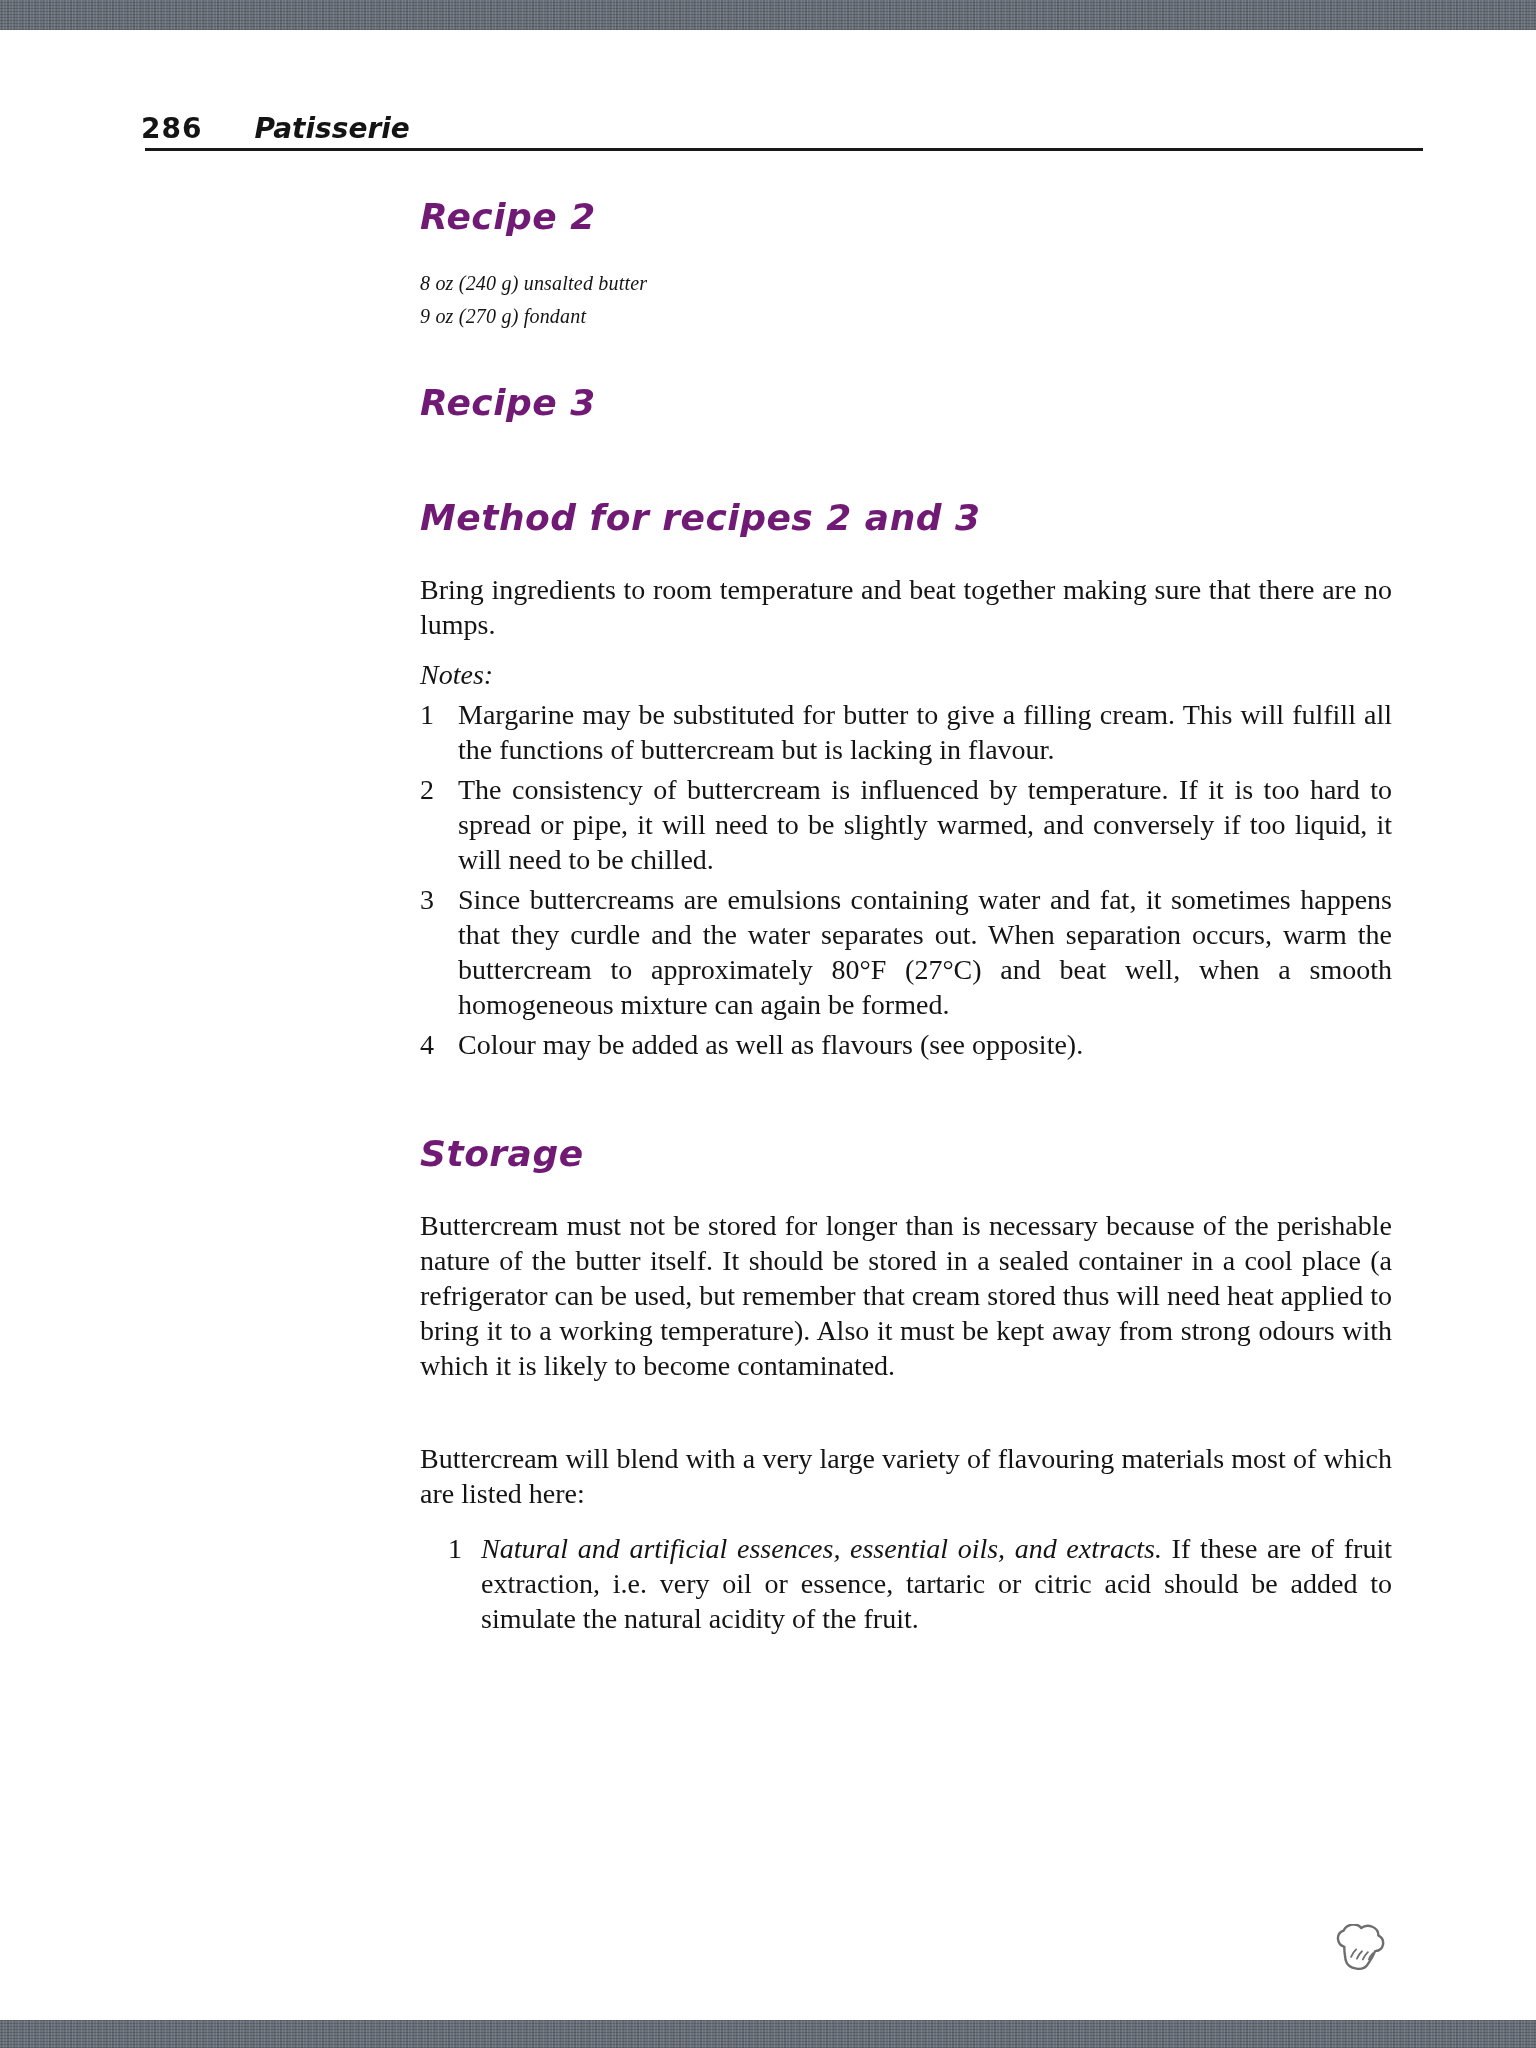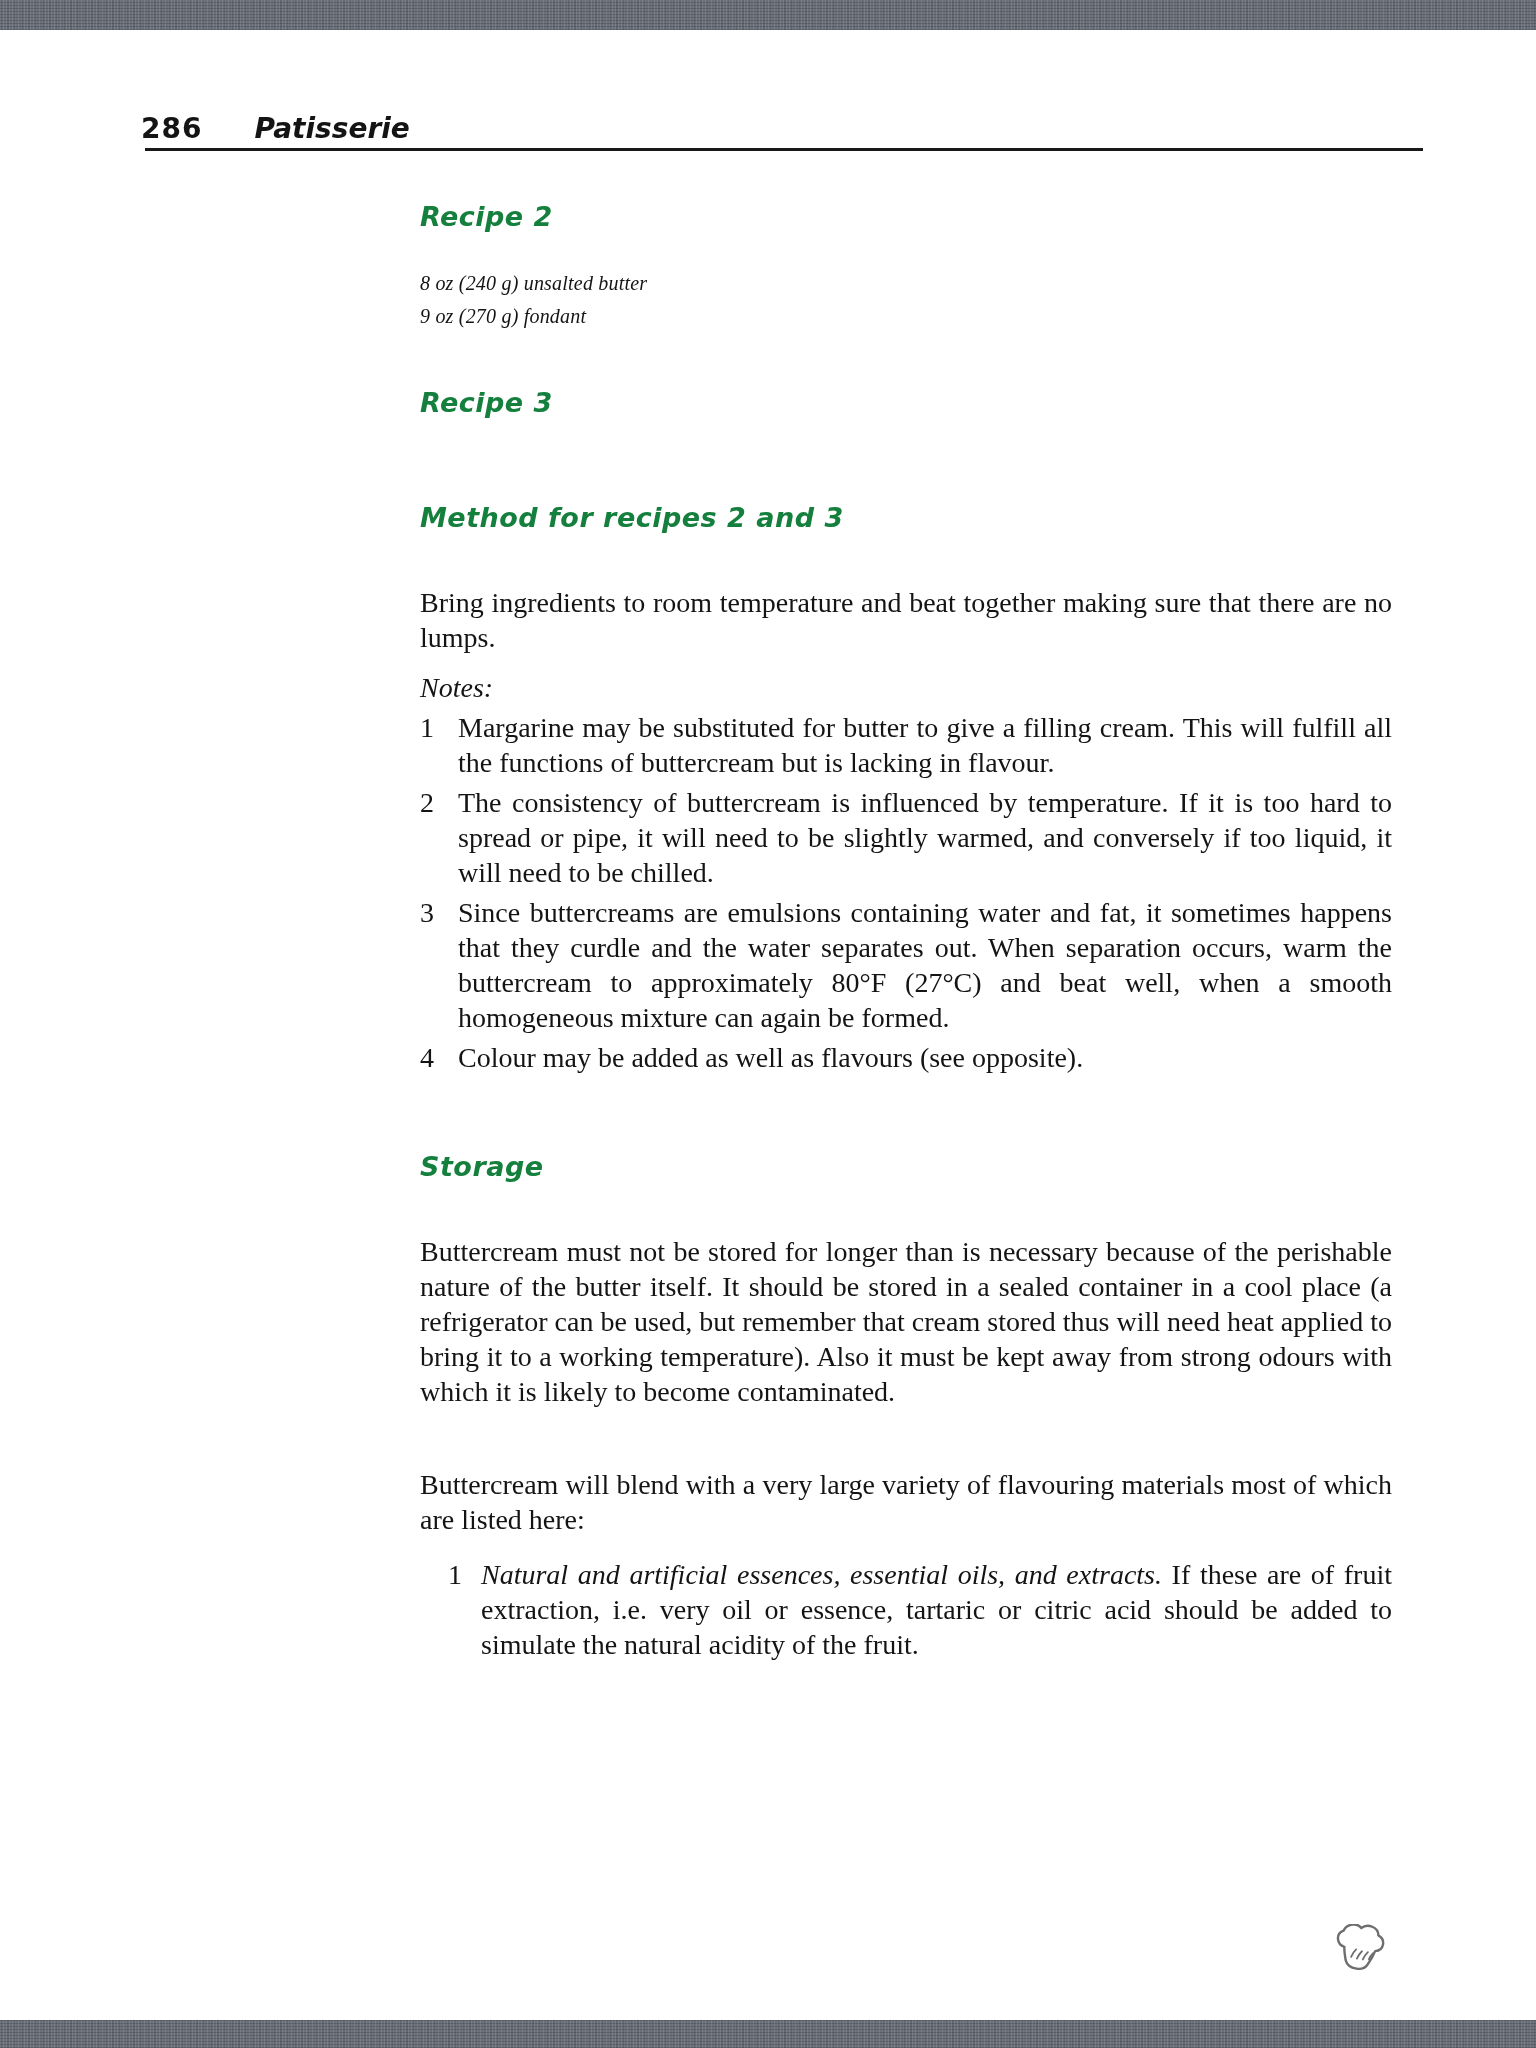--- a/index.html
+++ b/index.html
@@ -38,23 +38,23 @@
     background:#191919;
   }
 
   
   .column {
     position:absolute; top:0; left:420px; width:972px;
   }
   .subhead {
     font-family:"DejaVu Sans", sans-serif;
     font-style:italic;
-    font-size:27px; line-height:42px;
+    font-size:36px; line-height:42px;
     letter-spacing:0.5px;
-    color:#15803d;
+    color:#701a75;
   }
   .h-recipe2   { margin-top:196px; }
   .h-recipe3   { margin-top:49px; }
   .h-method    { margin-top:73px; }
   .h-storage   { margin-top:71px; }
   .section-head {
     font-family:"DejaVu Sans", sans-serif;
     font-weight:bold;
     font-size:39px; line-height:48px;
     letter-spacing:0.5px;
@@ -63,21 +63,21 @@
   }
   .ingredients { margin-top:29px; }
   .ingredient {
     font-style:italic;
     font-size:20px; line-height:33px;
     letter-spacing:0.2px;
   }
   .body-par {
     font-size:28px; line-height:35px;
     text-align:justify;
-    margin-top:46px;
+    margin-top:33px;
   }
   .notes-label {
     font-style:italic;
     font-size:28px; line-height:35px;
     margin-top:15px;
   }
   .notes-list { margin-top:2px; }
   .note-item {
     display:flex;
     margin-top:5px;

